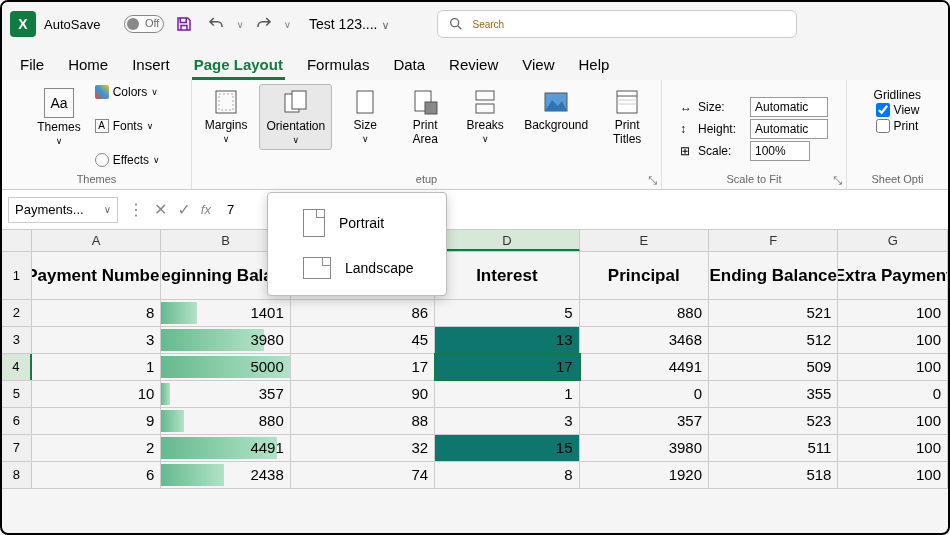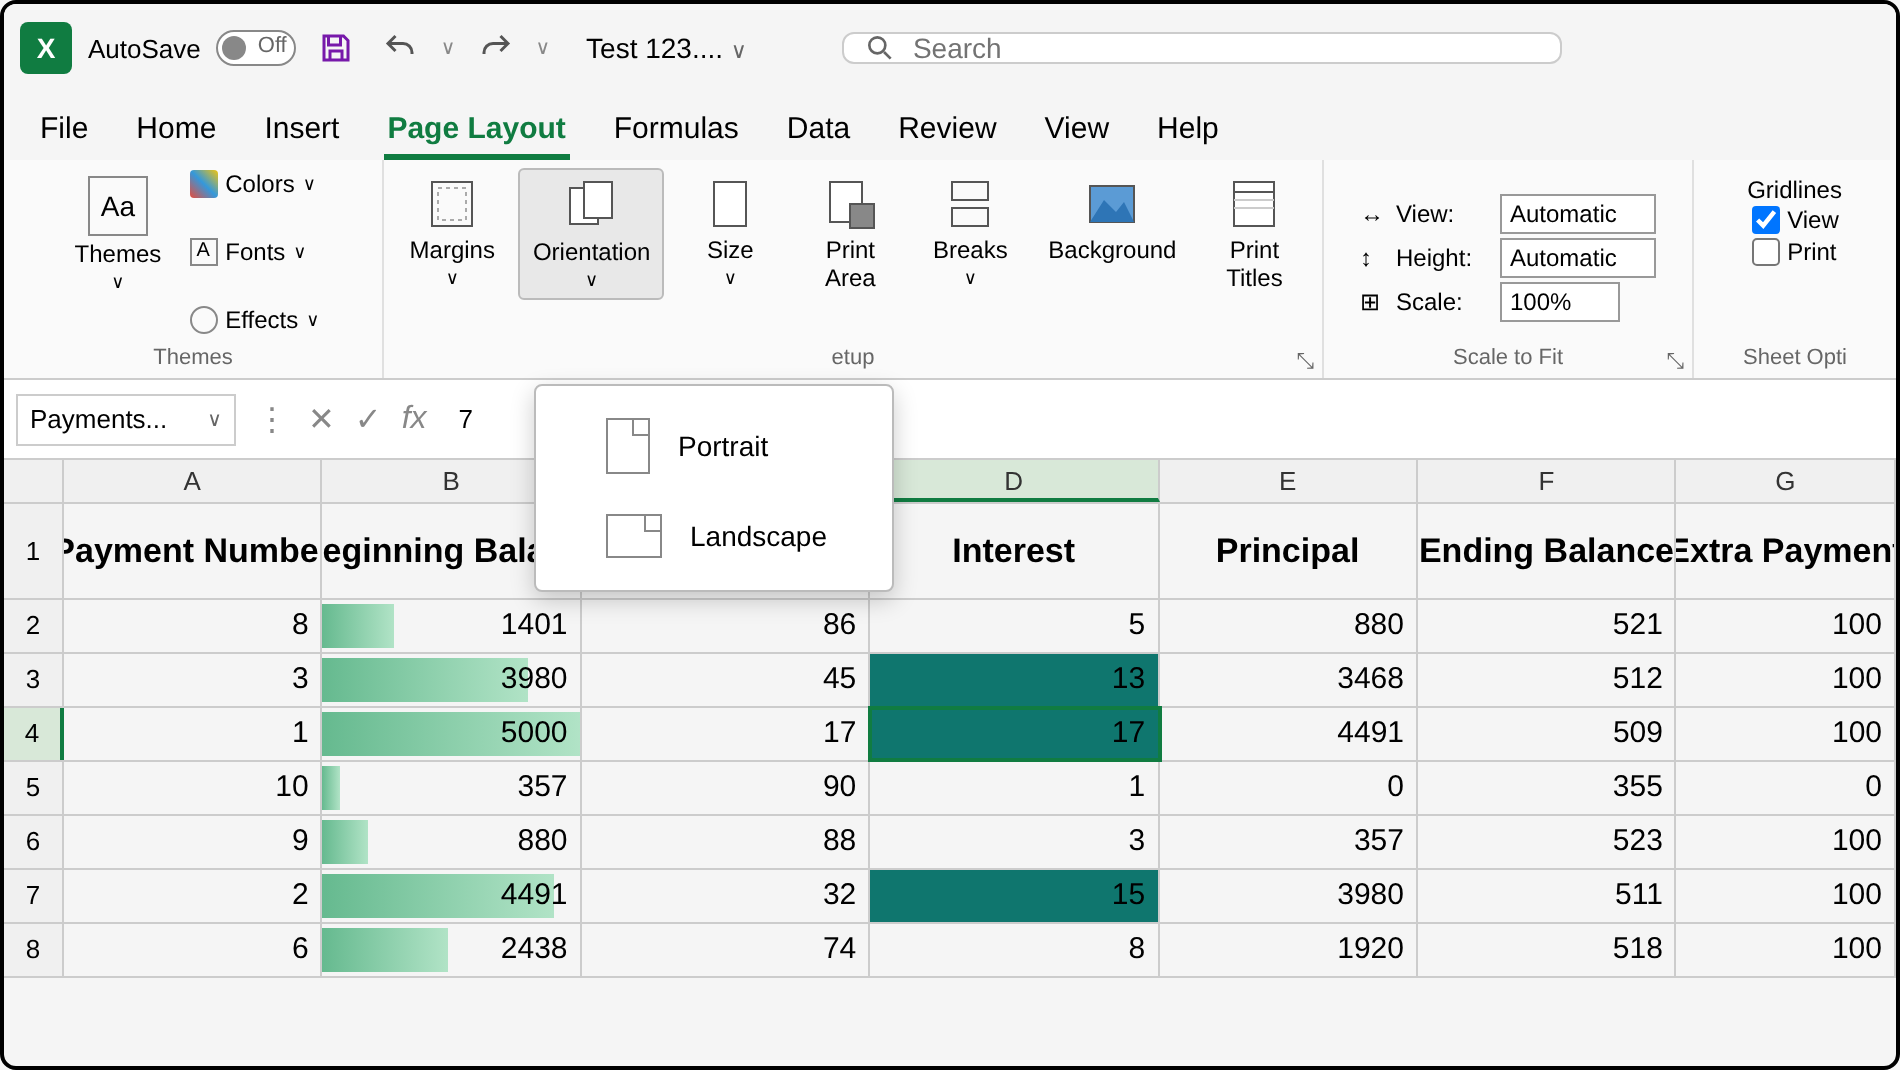--- a/index.html
+++ b/index.html
@@ -1,45 +1,45 @@
 <!DOCTYPE html>
 <html><head>
 <meta charset="utf-8">
 <style>
 * { box-sizing: border-box; margin: 0; padding: 0; font-family: "Segoe UI", Arial, sans-serif; }
 body { width: 950px; height: 535px; overflow: hidden; background: #f5f5f5; border: 2px solid #000; border-radius: 8px; position: relative; }
 .titlebar { height: 44px; background: #f5f5f5; display: flex; align-items: center; padding: 0 8px; gap: 8px; }
 .app-icon { width: 26px; height: 26px; background: #107c41; border-radius: 4px; display:flex; align-items:center; justify-content:center; color:#fff; font-weight:bold; font-size:14px;}
-.autosave { display: flex; align-items: center; gap: 8px; font-size: 13px; }
+.autosave { display: flex; align-items: center; gap: 24px; font-size: 13px; }
 .toggle { width: 40px; height: 18px; border: 1px solid #888; border-radius: 9px; position: relative; background:#fff;}
 .toggle::before { content:""; position:absolute; left:2px; top:2px; width:12px; height:12px; background:#888; border-radius:50%; }
 .toggle-label { font-size: 11px; position: absolute; right: 4px; top: 1px; color:#666;}
 .qat-btn { width: 24px; height: 24px; display:flex; align-items:center; justify-content:center; color:#555; cursor:pointer; }
 .save-icon { color: #7719aa; font-size: 18px;}
 .filename { font-size: 14px; margin-left: 10px; }
-.searchbox { margin-left: 40px; width: 360px; height: 16px; border: 1px solid #ccc; border-radius: 6px; background:#fff; display:flex; align-items:center; padding: 0 10px; gap:8px; color:#737373; font-size:14px;}
+.searchbox { margin-left: 40px; width: 360px; height: 28px; border: 1px solid #ccc; border-radius: 6px; background:#fff; display:flex; align-items:center; padding: 0 10px; gap:8px; color:#a16207; font-size:10px;}
 .tabs { display: flex; gap: 20px; padding: 6px 16px 0 16px; font-size: 15px; }
 .tab { padding: 4px 2px; cursor:pointer; }
 .tab.active { border-bottom: 3px solid #107c41; color: #107c41; font-weight: 600;}
 .ribbon { display: flex; background: #fafafa; border-bottom: 1px solid #ccc; height: 110px; }
 .ribbon-group { border-right: 1px solid #e0e0e0; padding: 4px 8px 2px 8px; display:flex; flex-direction:column; justify-content:space-between; align-items:center; position:relative;}
 .ribbon-group-label { font-size: 11px; color: #666; text-align:center; padding-bottom: 2px; width:100%;}
 .ribbon-row { display:flex; gap:6px; align-items:flex-start; flex:1;}
 .big-btn { display:flex; flex-direction:column; align-items:center; justify-content:center; gap:2px; padding:4px 6px; font-size:12px; cursor:pointer; min-width:54px; border-radius:3px;}
 .big-btn.selected { background:#e8e8e8; border:1px solid #bbb; }
 .small-btns { display:flex; flex-direction:column; gap:18px; font-size:12px;}
 .small-btn { display:flex; align-items:center; gap:4px; padding:1px 2px; cursor:pointer;}
 .scale-row { display:flex; align-items:center; gap:4px; font-size:12px; margin:1px 0;}
 .scale-input { width: 78px; height:20px; border:1px solid #999; font-size:12px; padding:0 4px; background:#fff;}
 .launcher { position:absolute; bottom:2px; right:4px; font-size:11px; color:#666; cursor:pointer;}
 .cb { width:14px; height:14px;}
 .formula-bar { height: 40px; display:flex; align-items:center; border-bottom:1px solid #ccc; background:#fff; padding: 0 6px; gap:4px;}
 .namebox { width: 110px; height: 26px; border:1px solid #ccc; display:flex; align-items:center; padding:0 6px; font-size:13px; justify-content:space-between;}
 .fx-group { display:flex; align-items:center; gap:10px; padding:0 6px; color:#888;}
-.fx-label { font-style: italic; font-size:16px;}
+.fx-label { font-style: italic; font-size:13px;}
 .fx-input { flex:1; height:26px; border:none; outline:none; font-size:13px; padding:0 6px;}
 .grid { position:relative; }
 .colheaders { display:flex; background:#f0f0f0; border-bottom:1px solid #ccc; height:22px;}
 .corner { width:30px; border-right:1px solid #ccc; background:#f0f0f0;}
 .ch { border-right:1px solid #ccc; text-align:center; font-size:13px; line-height:22px; color:#333;}
 .ch.sel { background:#d8e8d8; border-bottom:2px solid #107c41;}
 .row { display:flex; border-bottom:1px solid #ccc;}
 .rh { width:30px; background:#f0f0f0; border-right:1px solid #ccc; text-align:center; font-size:13px; line-height:26px;}
 .rh.sel { background:#d8e8d8; border-right:2px solid #107c41;}
 .cell { border-right:1px solid #ccc; padding:2px 6px; font-size:15px; text-align:right; line-height:22px; height:26px; overflow:hidden; white-space:nowrap; position:relative;}
@@ -199,21 +199,21 @@
       </div>
     </div>
     <div class="ribbon-group-label">etup</div>
     <div class="launcher">⤡</div>
   </div>
 
   <div class="ribbon-group" style="width:185px">
     <div style="flex:1;display:flex;flex-direction:column;justify-content:center">
       <div class="scale-row">
           <span style="width:14px">↔</span>
-          <span style="width:48px">View:</span>
+          <span style="width:48px">Size:</span>
           <input class="scale-input" value="Automatic" style="">
         </div>
       <div class="scale-row">
           <span style="width:14px">↕</span>
           <span style="width:48px">Height:</span>
           <input class="scale-input" value="Automatic" style="">
         </div>
       <div class="scale-row">
           <span style="width:14px">⊞</span>
           <span style="width:48px">Scale:</span>

